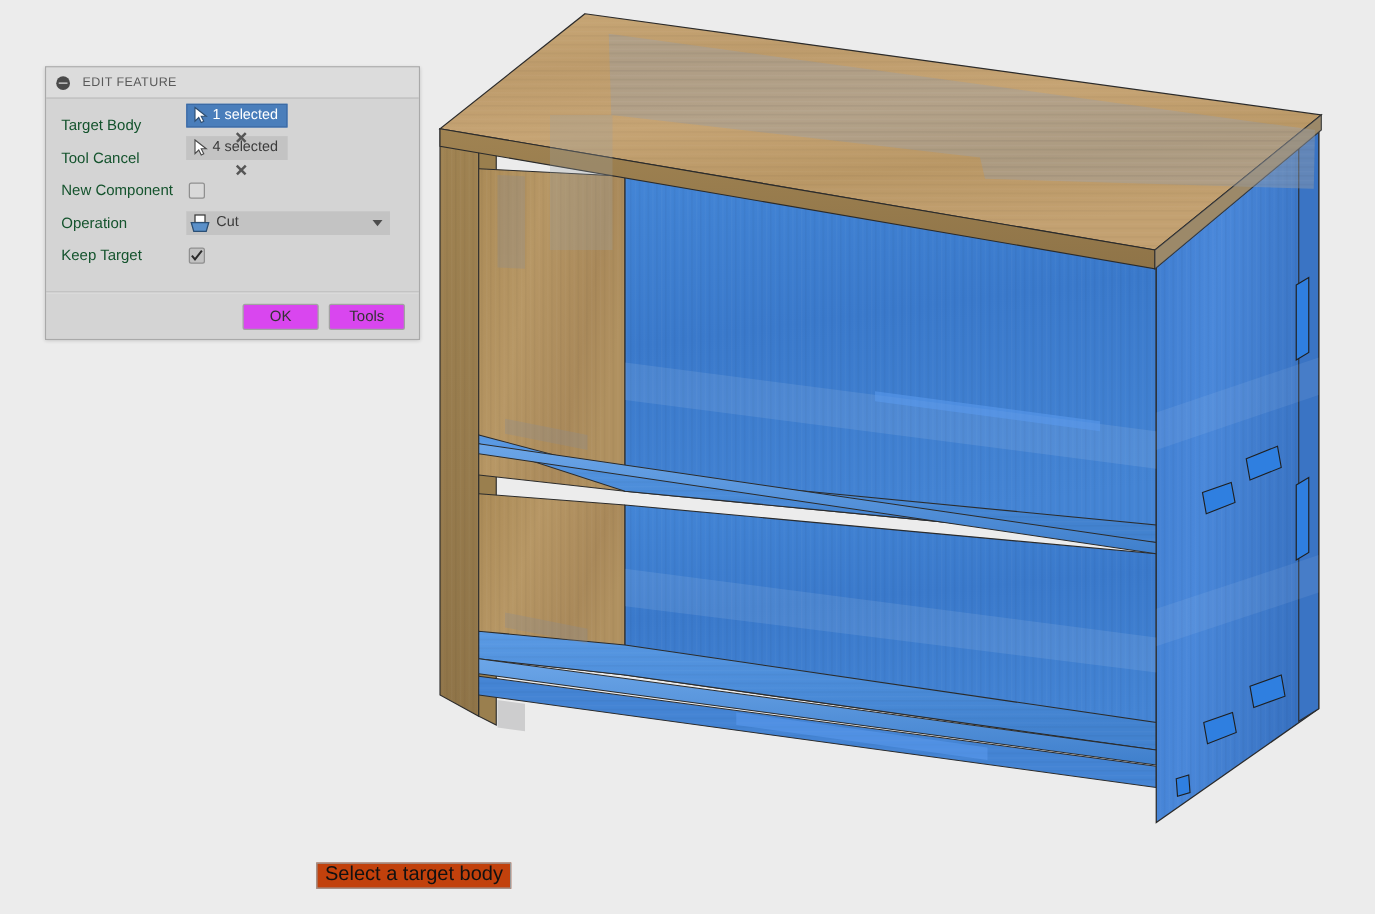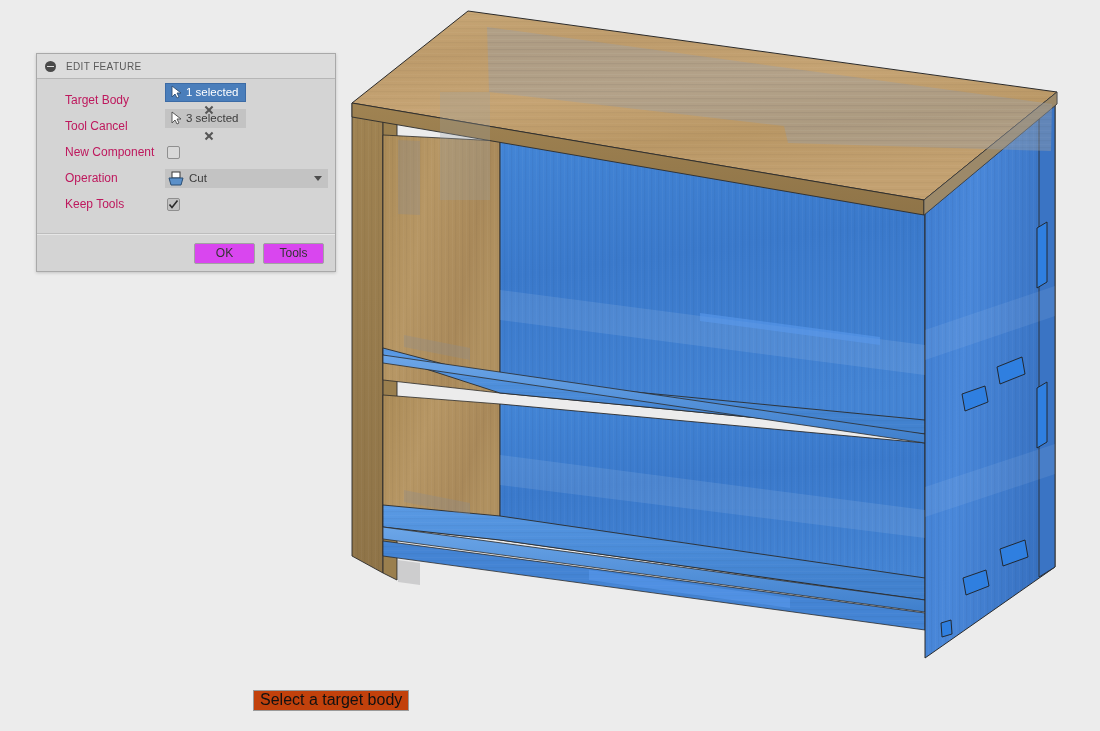--- a/index.html
+++ b/index.html
@@ -73,22 +73,21 @@
   .dlg-row {
     display: flex;
     align-items: center;
     height: 26px;
     padding-left: 12px;
   }
   .dlg-label {
     width: 100px;
     flex: 0 0 100px;
     font-size: 12px;
-    color: #be185d;
-    margin-left: 16px;
+    color: #14532d;
   }
   .dlg-control {
     display: flex;
     align-items: center;
     flex-direction: column;
   }
 
   
   .sel-field {
     height: 19px;
@@ -379,21 +378,21 @@
       </span>
     </div>
 
     <div class="dlg-row">
       <span class="dlg-label">Tool Cancel</span>
       <span class="dlg-control">
         <span class="sel-field inactive">
           <svg class="cursor-arrow" viewBox="0 0 13 14">
             <polygon points="2,1 2,12 5,9 7,13 9,12 7,8 11,8" fill="#ffffff" stroke="#4a4a4a" stroke-width="0.9"></polygon>
           </svg>
-          <span class="sel-count">3 selected</span>
+          <span class="sel-count">4 selected</span>
         </span>
         <span class="clear-x"></span>
       </span>
     </div>
 
     <div class="dlg-row">
       <span class="dlg-label">New Component</span>
       <span class="cbox unchecked"></span>
     </div>
 
@@ -403,21 +402,21 @@
         <svg class="op-icon" viewBox="0 0 16 15">
           <rect x="4" y="1" width="8" height="6" fill="#ffffff" stroke="#3a3a3a" stroke-width="1"></rect>
           <polygon points="1,7 15,7 13,14 3,14" fill="#5b90c9" stroke="#2b4f75" stroke-width="1"></polygon>
         </svg>
         <span class="dd-value">Cut</span>
         <span class="dd-caret"></span>
       </span>
     </div>
 
     <div class="dlg-row">
-      <span class="dlg-label">Keep Tools</span>
+      <span class="dlg-label">Keep Target</span>
       <span class="cbox checked">
         <svg width="11" height="11" viewBox="0 0 11 11">
           <polyline points="1.5,5.5 4,8.5 9.5,1.5" fill="none" stroke="#2b2b2b" stroke-width="1.6"></polyline>
         </svg>
       </span>
     </div>
 
   </div>
 
   <div class="dlg-sep"></div>

